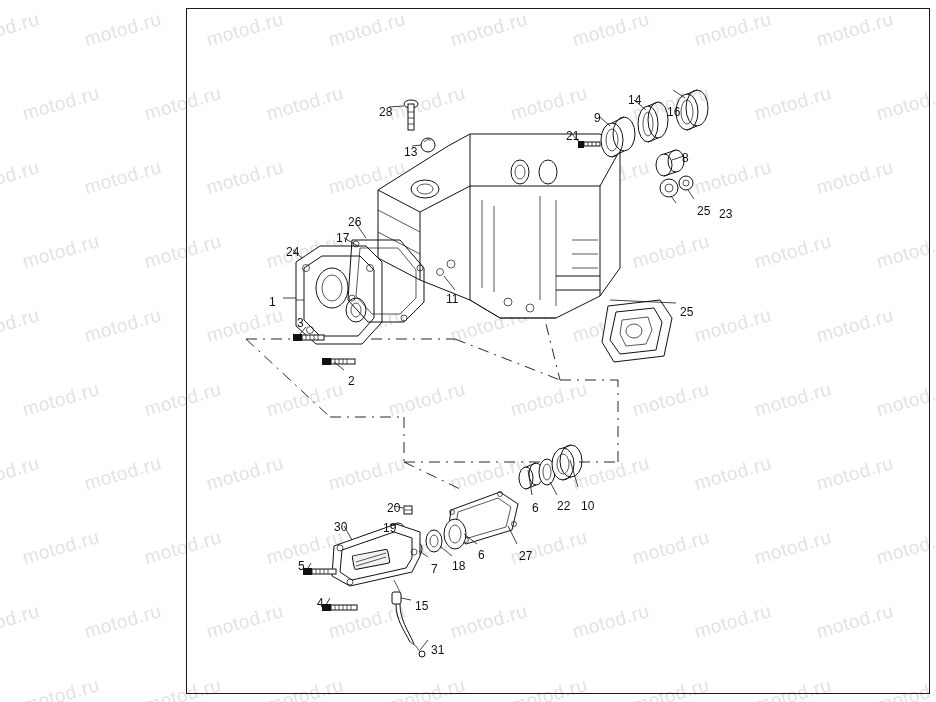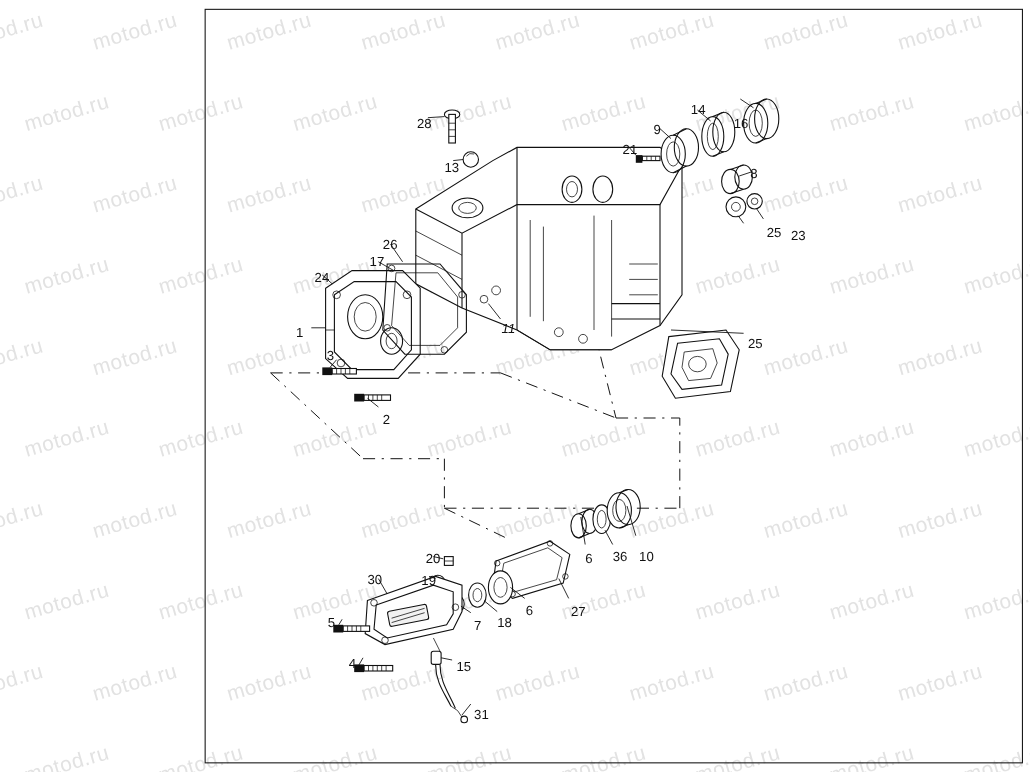--- a/index.html
+++ b/index.html
@@ -426,32 +426,32 @@
       <div class="callout" style="left: 269px; top: 296px;">1</div>
       <div class="callout" style="left: 348px; top: 375px;">2</div>
       <div class="callout" style="left: 297px; top: 317px;">3</div>
       <div class="callout" style="left: 317px; top: 597px;">4</div>
       <div class="callout" style="left: 298px; top: 560px;">5</div>
       <div class="callout" style="left: 532px; top: 502px;">6</div>
       <div class="callout" style="left: 431px; top: 563px;">7</div>
       <div class="callout" style="left: 682px; top: 152px;">8</div>
       <div class="callout" style="left: 594px; top: 112px;">9</div>
       <div class="callout" style="left: 581px; top: 500px;">10</div>
-      <div class="callout" style="left: 456px; top: 293px; font-style: italic;">11</div>
+      <div class="callout" style="left: 446px; top: 293px;">11</div>
       <div class="callout" style="left: 478px; top: 549px;">6</div>
       <div class="callout" style="left: 404px; top: 146px;">13</div>
       <div class="callout" style="left: 628px; top: 94px;">14</div>
       <div class="callout" style="left: 415px; top: 600px;">15</div>
       <div class="callout" style="left: 667px; top: 83px; margin-top: 23px;">16</div>
       <div class="callout" style="left: 336px; top: 232px;">17</div>
       <div class="callout" style="left: 452px; top: 560px;">18</div>
       <div class="callout" style="left: 383px; top: 522px;">19</div>
       <div class="callout" style="left: 387px; top: 502px;">20</div>
       <div class="callout" style="left: 566px; top: 130px;">21</div>
-      <div class="callout" style="left: 557px; top: 500px;">36</div>
+      <div class="callout" style="left: 557px; top: 500px;">22</div>
       <div class="callout" style="left: 675px; top: 208px; margin-left: 44px;">23</div>
       <div class="callout" style="left: 286px; top: 246px;">24</div>
       <div class="callout" style="left: 680px; top: 306px;">25</div>
       <div class="callout" style="left: 348px; top: 216px;">26</div>
       <div class="callout" style="left: 519px; top: 550px;">27</div>
       <div class="callout" style="left: 379px; top: 106px;">28</div>
       <div class="callout" style="left: 697px; top: 205px;">25</div>
       <div class="callout" style="left: 334px; top: 521px;">30</div>
       <div class="callout" style="left: 431px; top: 644px;">31</div>
     </div>

